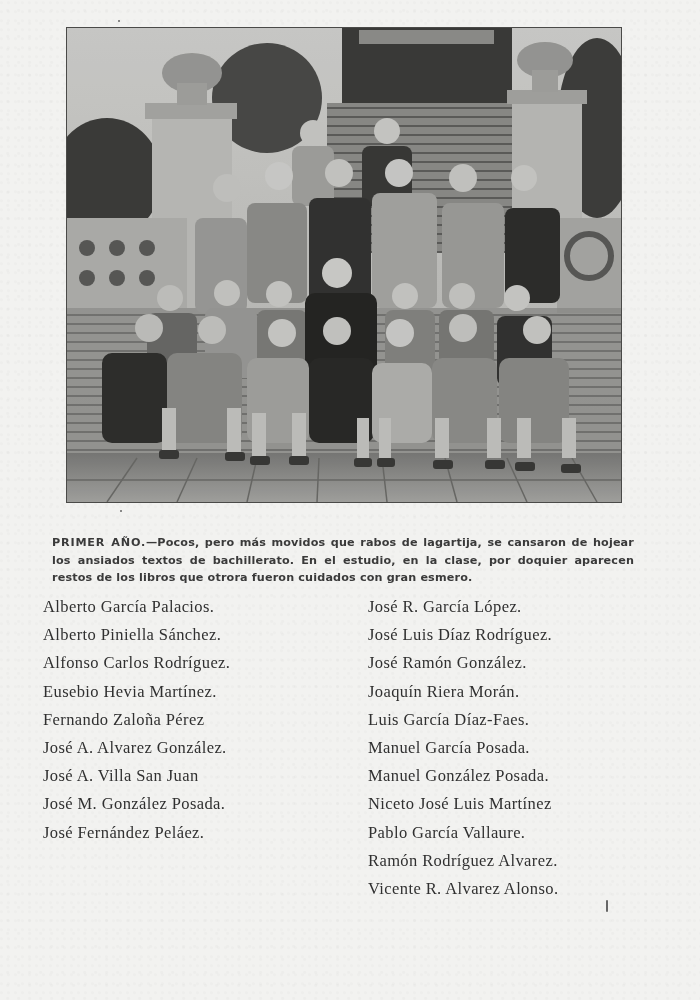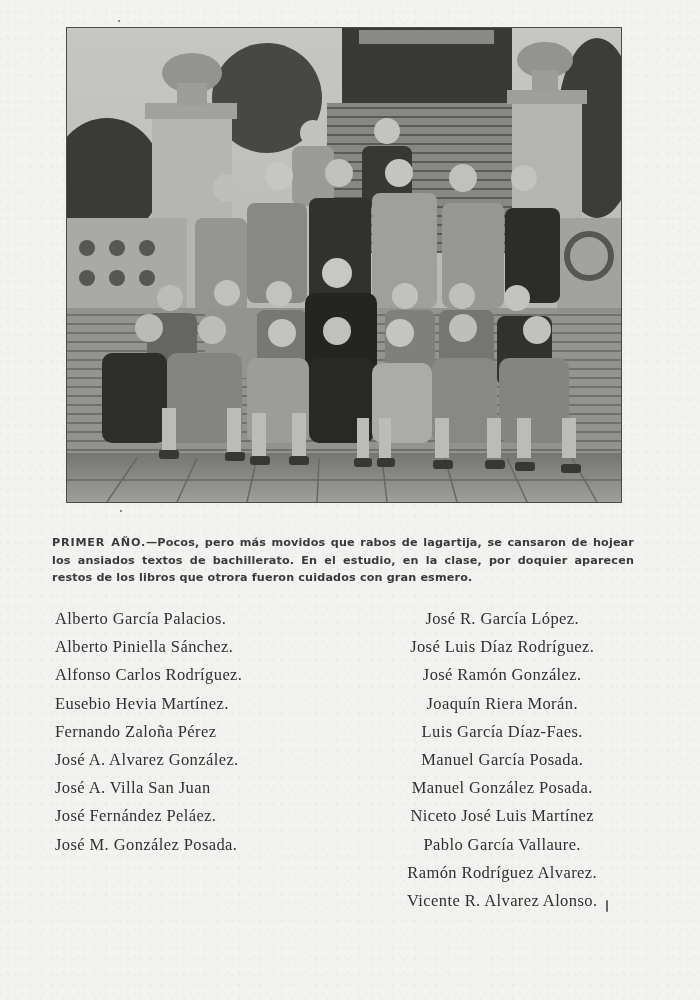--- a/index.html
+++ b/index.html
@@ -38,25 +38,25 @@
       letter-spacing: 0.15px;
     }
     .caption .lead { letter-spacing: 0.8px; }
     .names {
       position: absolute;
       top: 593px;
       font-family: "Liberation Serif", "DejaVu Serif", serif;
       font-size: 16.5px;
       color: #303030;
       letter-spacing: 0.4px;
-      margin: 12px; padding: 0; list-style: none;
+      margin: 0; padding: 0; list-style: none;
     }
     .names li { height: 28.2px; line-height: 28.2px; white-space: nowrap; }
     .names.left { left: 43px; }
-    .names.right { left: 395px; text-align: center; }
+    .names.right { left: 368px; }
     .mark { position:absolute; width:2px; height:2px; background:#666; border-radius:1px; }
   </style>
 </head>
 <body>
 
 <div class="page">
 
   <div class="photo">
     <svg viewBox="0 0 554 474" preserveAspectRatio="none">
       <defs>
@@ -213,22 +213,22 @@
   </p>
 
   <ul class="names left">
     <li>Alberto García Palacios.</li>
     <li>Alberto Piniella Sánchez.</li>
     <li>Alfonso Carlos Rodríguez.</li>
     <li>Eusebio Hevia Martínez.</li>
     <li>Fernando Zaloña Pérez</li>
     <li>José A. Alvarez González.</li>
     <li>José A. Villa San Juan</li>
+    <li>José M. González Posada.</li>
     <li>José Fernández Peláez.</li>
-    <li>José M. González Posada.</li>
   </ul>
 
   <ul class="names right">
     <li>José R. García López.</li>
     <li>José Luis Díaz Rodríguez.</li>
     <li>José Ramón González.</li>
     <li>Joaquín Riera Morán.</li>
     <li>Luis García Díaz-Faes.</li>
     <li>Manuel García Posada.</li>
     <li>Manuel González Posada.</li>

